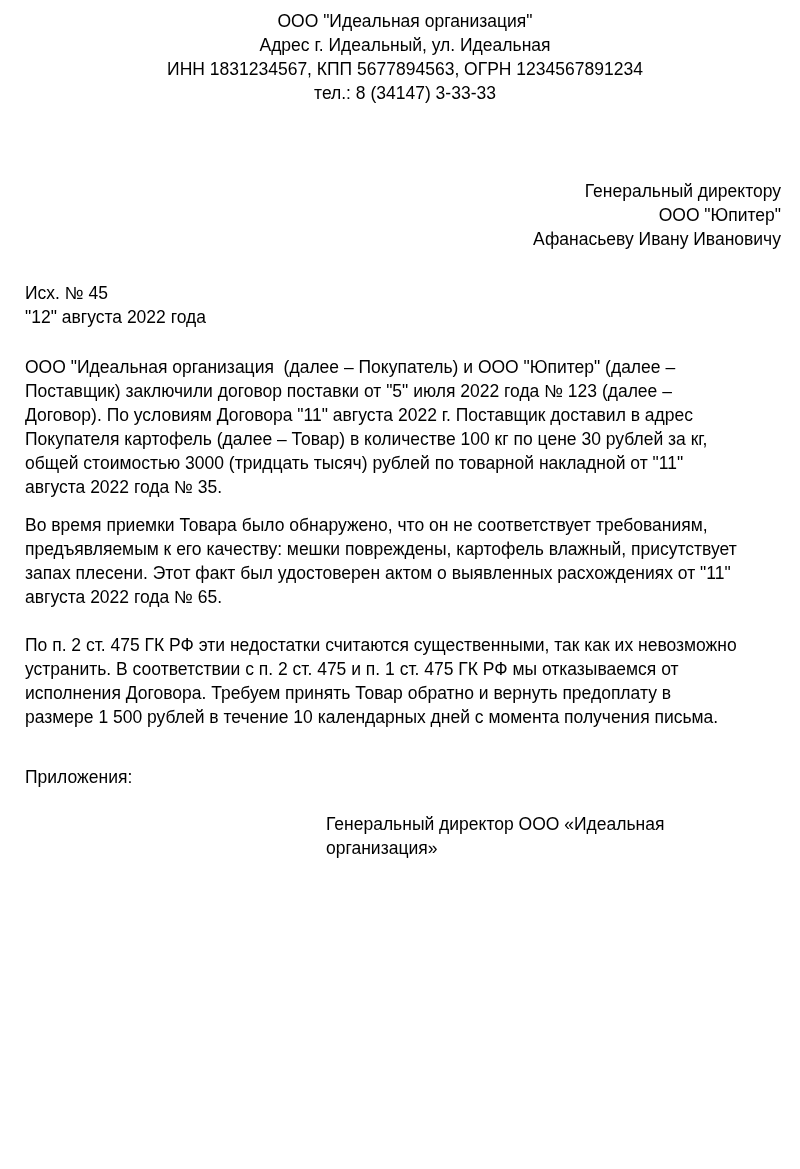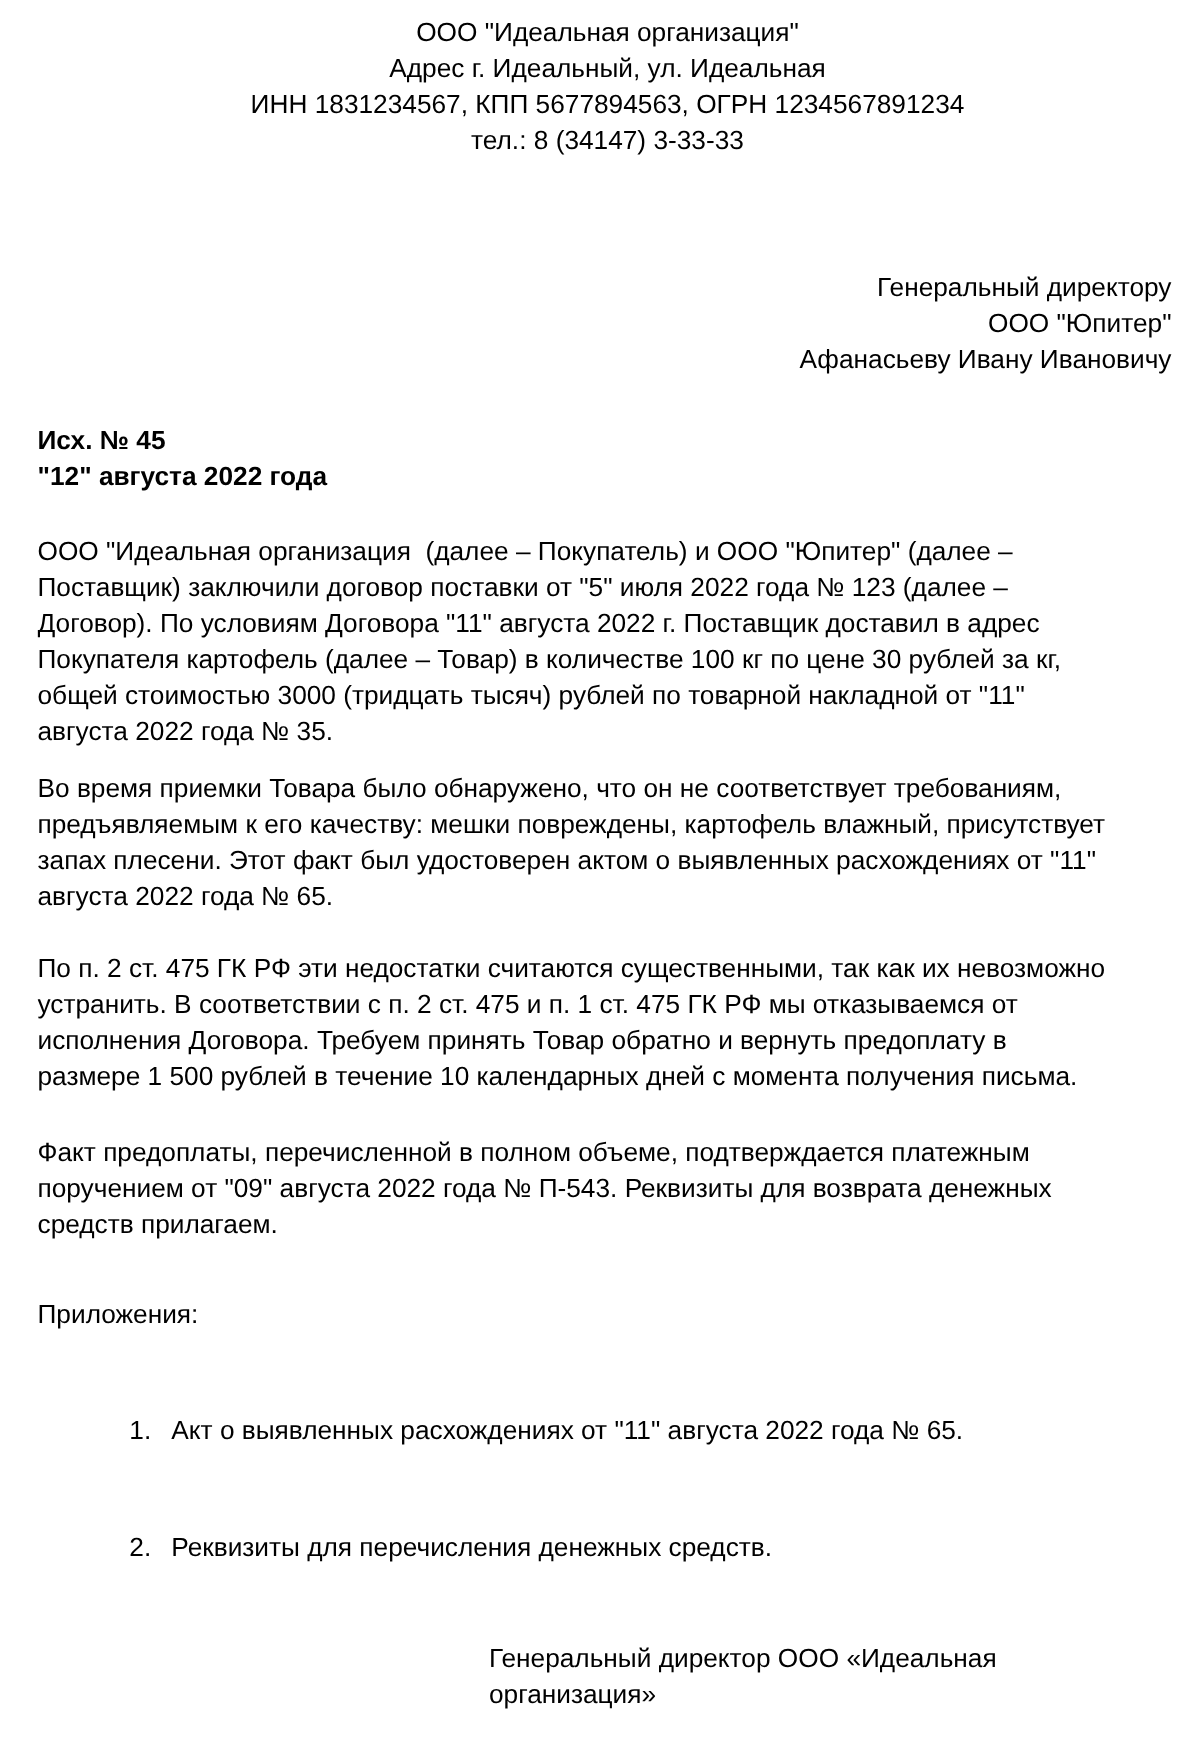--- a/index.html
+++ b/index.html
@@ -28,21 +28,20 @@
   .org-header {
     text-align: center;
   }
   .addressee {
     text-align: right;
     margin-top: 74px;
     padding-right: 4px;
   }
   .reference {
     margin-top: 30px;
-    font-weight: bold;
   }
   .doc-title {
     margin-top: 23px;
     text-align: center;
     font-weight: bold;
   }
   .para-1 { margin-top: 26px; }
   .para-2 { margin-top: 14px; }
   .para-3 { margin-top: 24px; }
   .para-4 { margin-top: 27px; }
@@ -94,31 +93,20 @@
   <div class="block para-2">Во время приемки Товара было обнаружено, что он не соответствует требованиям,
 предъявляемым к его качеству: мешки повреждены, картофель влажный, присутствует
 запах плесени. Этот факт был удостоверен актом о выявленных расхождениях от "11"
 августа 2022 года № 65.</div>
 
   <div class="block para-3">По п. 2 ст. 475 ГК РФ эти недостатки считаются существенными, так как их невозможно
 устранить. В соответствии с п. 2 ст. 475 и п. 1 ст. 475 ГК РФ мы отказываемся от
 исполнения Договора. Требуем принять Товар обратно и вернуть предоплату в
 размере 1 500 рублей в течение 10 календарных дней с момента получения письма.</div>
 
-  <div class="block para-4">Факт предоплаты, перечисленной в полном объеме, подтверждается платежным
-поручением от "09" августа 2022 года № П-543. Реквизиты для возврата денежных
-средств прилагаем.</div>
 
   <div class="block attachments-label">Приложения:</div>
 
-  <div class="attachments-list">
-    <div class="list-item">
-      <span class="list-marker">1.</span><span>Акт о выявленных расхождениях от "11" августа 2022 года № 65.</span>
-    </div>
-    <div class="list-item">
-      <span class="list-marker">2.</span><span>Реквизиты для перечисления денежных средств.</span>
-    </div>
-  </div>
 
   <div class="block signature-position">Генеральный директор ООО «Идеальная
 организация»</div>
 
 </div>
 
 </body></html>

